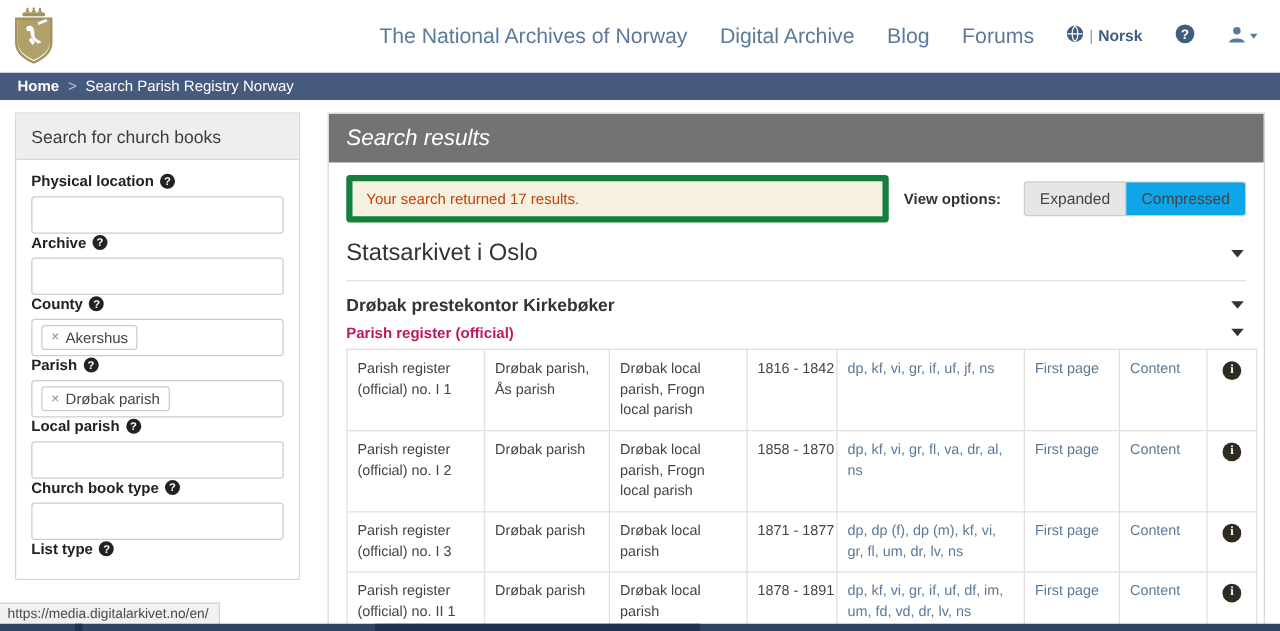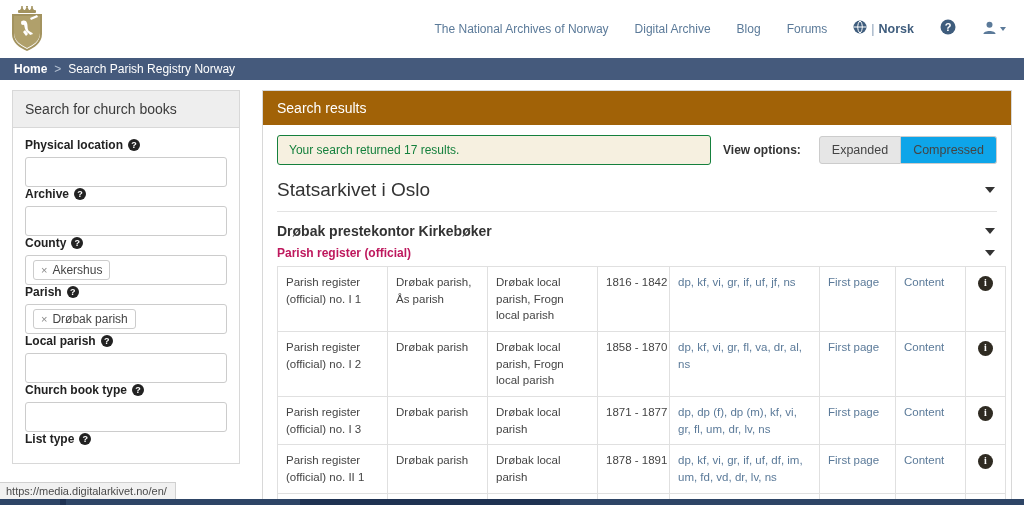--- a/index.html
+++ b/index.html
@@ -45,21 +45,21 @@
   .top-nav {
     margin-left: auto;
     display: flex;
     align-items: center;
     gap: 26px;
     padding-right: 4px;
   }
   .top-nav a {
     color: #5b7a99;
     text-decoration: none;
-    font-size: 12px;
+    font-size: 17px;
     white-space: nowrap;
   }
   .lang-item { display: flex; align-items: center; gap: 4px; color: #3f5d7d; font-size: 12.5px; }
   .lang-item .sep { color: #8aa0b8; }
   .lang-item b { color: #3f5d7d; font-weight: 700; }
   .globe-icon, .help-icon { display: inline-block; vertical-align: middle; }
   .user-icon-wrap { display: flex; align-items: center; gap: 3px; color: #5b7a99; }
   .caret-sm {
     width: 0; height: 0;
     border-left: 3.5px solid transparent;
@@ -157,36 +157,37 @@
   
   .results {
     flex: 1 1 auto;
     margin-left: 22px;
     border: 1px solid #d8d8d8;
     background: #ffffff;
     height: 100%;
     overflow: hidden;
   }
   .results-head {
-    background: #a16207;
+    background: #737373;
     color: #ffffff;
     padding: 9px 14px;
-    font-size: 14px;
+    font-size: 18px;
+    font-style: italic;
   }
   .results-body { padding: 10px 14px 0 14px; }
 
   .alert-row { display: flex; align-items: center; gap: 12px; }
   .alert {
     flex: 1 1 auto;
     background: #f6f0e0;
-    border: 1px solid #15803d;
+    border: 5px solid #15803d;
     border-radius: 3px;
     padding: 7px 11px;
     font-size: 12px;
-    color: #15803d;
+    color: #c2410c;
   }
   .view-opts { display: flex; align-items: center; gap: 18px; white-space: nowrap; }
   .view-opts-label { font-size: 12px; font-weight: 700; color: #333333; }
   .btn-group { display: flex; }
   .btn-group button {
     font-family: "Liberation Sans", sans-serif;
     font-size: 12.5px;
     padding: 6px 12px;
     border: 1px solid #cccccc;
     background: #0ea5e9;

